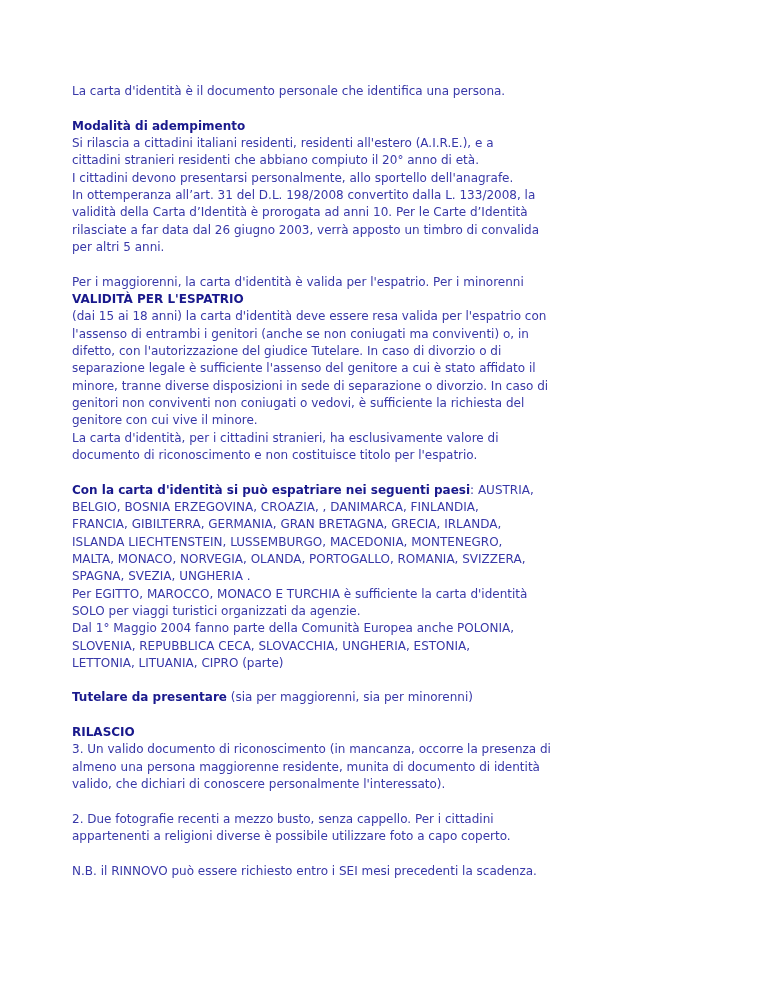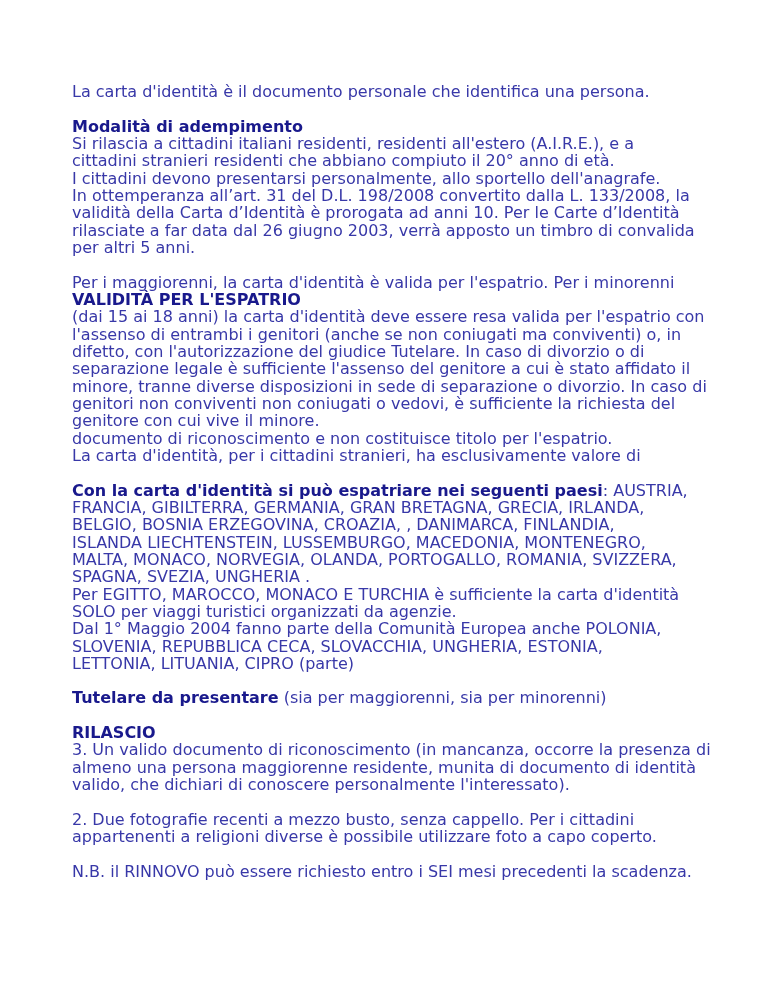--- a/index.html
+++ b/index.html
@@ -12,21 +12,21 @@
     background: #ffffff;
     overflow: hidden;
     position: relative;
   }
   .doc {
     position: absolute;
     left: 72px;
     top: 83px;
     width: 640px;
     font-family: "DejaVu Sans", "Liberation Sans", sans-serif;
-    font-size: 16px;
+    font-size: 12px;
     line-height: 17.33px;
     font-weight: 400;
   }
   .line {
     white-space: pre;
     height: 17.33px;
   }
   .run-regular {
     font-weight: 400;
   }
@@ -52,26 +52,26 @@
     <div class="line">&nbsp;</div>
     <div class="line"><span class="run-regular">Per i maggiorenni, la carta d'identità è valida per l'espatrio. Per i minorenni</span></div>
     <div class="line"><span class="run-bold">VALIDITÀ PER L'ESPATRIO</span></div>
     <div class="line"><span class="run-regular">(dai 15 ai 18 anni) la carta d'identità deve essere resa valida per l'espatrio con</span></div>
     <div class="line"><span class="run-regular">l'assenso di entrambi i genitori (anche se non coniugati ma conviventi) o, in</span></div>
     <div class="line"><span class="run-regular">difetto, con l'autorizzazione del giudice Tutelare. In caso di divorzio o di</span></div>
     <div class="line"><span class="run-regular">separazione legale è sufficiente l'assenso del genitore a cui è stato affidato il</span></div>
     <div class="line"><span class="run-regular">minore, tranne diverse disposizioni in sede di separazione o divorzio. In caso di</span></div>
     <div class="line"><span class="run-regular">genitori non conviventi non coniugati o vedovi, è sufficiente la richiesta del</span></div>
     <div class="line"><span class="run-regular">genitore con cui vive il minore.</span></div>
+    <div class="line"><span class="run-regular">La carta d'identità, per i cittadini stranieri, ha esclusivamente valore di</span></div>
     <div class="line"><span class="run-regular">documento di riconoscimento e non costituisce titolo per l'espatrio.</span></div>
-    <div class="line"><span class="run-regular">La carta d'identità, per i cittadini stranieri, ha esclusivamente valore di</span></div>
     <div class="line">&nbsp;</div>
     <div class="line"><span class="run-bold">Con la carta d'identità si può espatriare nei seguenti paesi</span><span class="run-regular">: AUSTRIA,</span></div>
+    <div class="line"><span class="run-regular">BELGIO, BOSNIA ERZEGOVINA, CROAZIA, , DANIMARCA, FINLANDIA,</span></div>
     <div class="line"><span class="run-regular">FRANCIA, GIBILTERRA, GERMANIA, GRAN BRETAGNA, GRECIA, IRLANDA,</span></div>
-    <div class="line"><span class="run-regular">BELGIO, BOSNIA ERZEGOVINA, CROAZIA, , DANIMARCA, FINLANDIA,</span></div>
     <div class="line"><span class="run-regular">ISLANDA LIECHTENSTEIN, LUSSEMBURGO, MACEDONIA, MONTENEGRO,</span></div>
     <div class="line"><span class="run-regular">MALTA, MONACO, NORVEGIA, OLANDA, PORTOGALLO, ROMANIA, SVIZZERA,</span></div>
     <div class="line"><span class="run-regular">SPAGNA, SVEZIA, UNGHERIA .</span></div>
     <div class="line"><span class="run-regular">Per EGITTO, MAROCCO, MONACO E TURCHIA è sufficiente la carta d'identità</span></div>
     <div class="line"><span class="run-regular">SOLO per viaggi turistici organizzati da agenzie.</span></div>
     <div class="line"><span class="run-regular">Dal 1° Maggio 2004 fanno parte della Comunità Europea anche POLONIA,</span></div>
     <div class="line"><span class="run-regular">SLOVENIA, REPUBBLICA CECA, SLOVACCHIA, UNGHERIA, ESTONIA,</span></div>
     <div class="line"><span class="run-regular">LETTONIA, LITUANIA, CIPRO (parte)</span></div>
     <div class="line">&nbsp;</div>
     <div class="line"><span class="run-bold">Tutelare da presentare</span><span class="run-regular"> (sia per maggiorenni, sia per minorenni)</span></div>

